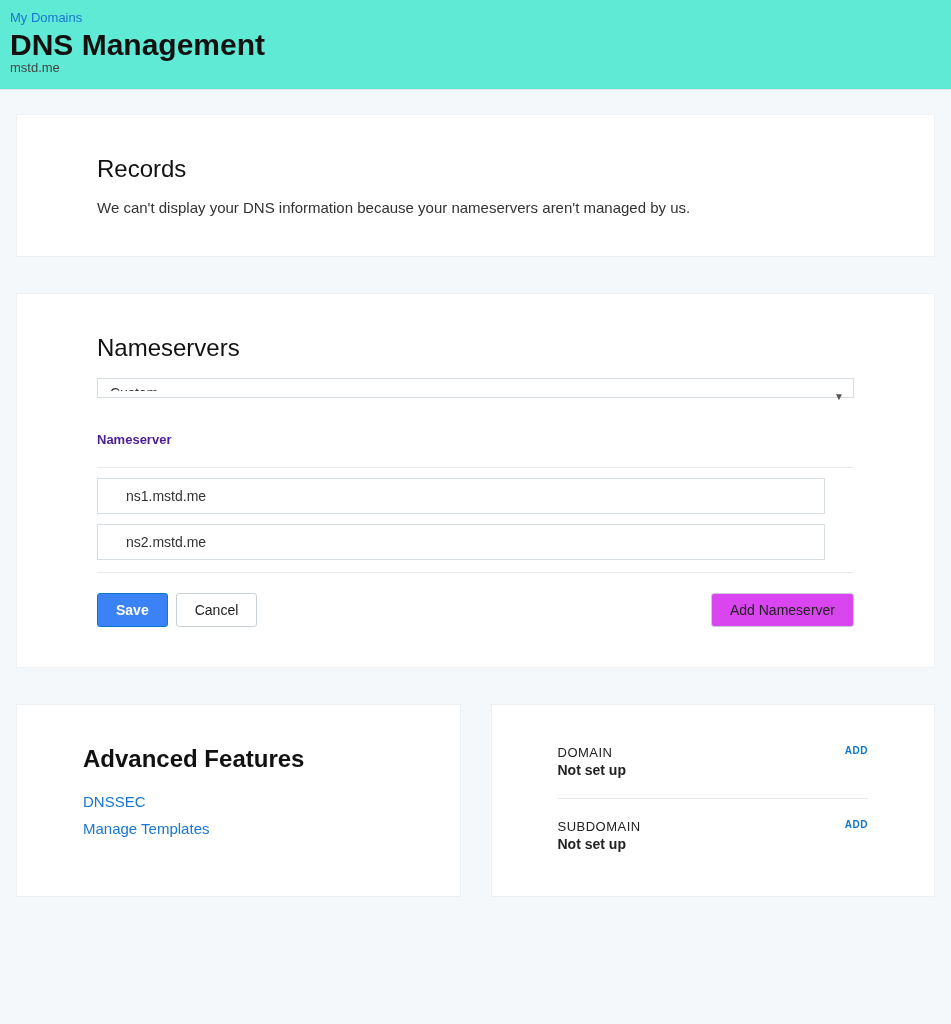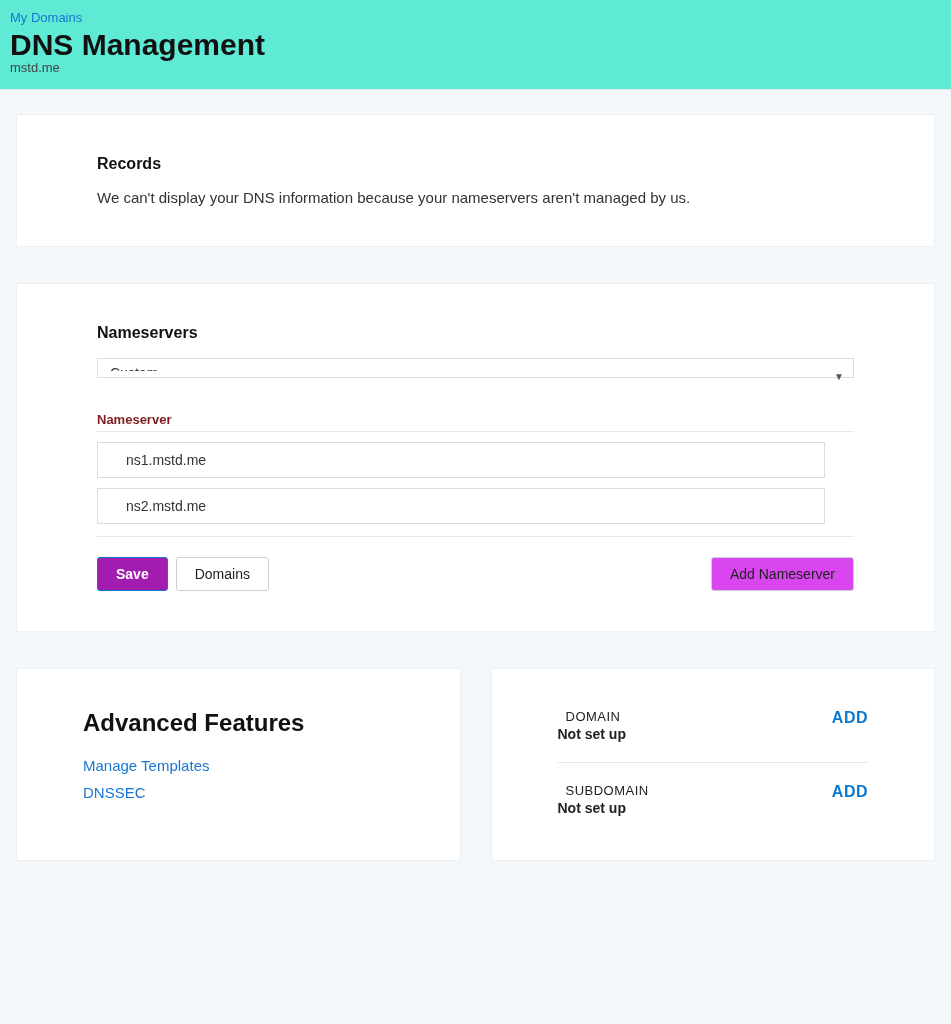--- a/index.html
+++ b/index.html
@@ -35,23 +35,23 @@
   .content {
     padding: 24px 16px 20px 16px;
   }
   .card {
     background: #fff;
     border: 1px solid #edf1f4;
     padding: 40px 80px 40px 80px;
     margin-bottom: 36px;
   }
   .card h2 {
-    font-size: 16px;
+    font-size: 24px;
     margin: 0 0 16px 0;
-    font-weight: 700;
+    font-weight: 400;
   }
   .muted-msg {
     font-size: 15px;
     color: #333;
   }
   .field-group-label {
     font-weight: 700;
     font-size: 14px;
     margin: 18px 0 8px 0;
     color: #111;
@@ -75,23 +75,23 @@
     right: 10px;
     top: 13px;
     font-size: 10px;
     color: #555;
     pointer-events: none;
   }
   .ns-row-header {
     font-weight: 700;
     font-size: 13px;
     margin-top: 30px;
-    padding-bottom: 4px;
+    padding-bottom: 20px;
     border-bottom: 1px solid #e5e9ec;
-    color: #7f1d1d;
+    color: #4c1d95;
   }
   .ns-input {
     width: 728px;
     height: 36px;
     margin-top: 10px;
     padding: 6px 28px;
     border: 1px solid #d6dde3;
     font-size: 14px;
     color: #333;
   }
@@ -106,21 +106,21 @@
   }
   .btn {
     height: 34px;
     padding: 0 18px;
     font-size: 14px;
     border-radius: 3px;
     cursor: pointer;
     font-weight: 500;
   }
   .btn-primary {
-    background: #a21caf;
+    background: #3b82f6;
     color: #fff;
     border: 1px solid #0b78d0;
     font-weight: 600;
     margin-right: 8px;
   }
   .btn-secondary {
     background: #fff;
     color: #222;
     border: 1px solid #c9d0d6;
   }
@@ -164,32 +164,31 @@
   .fwd-row:last-child {
     border-bottom: none;
     margin-bottom: 0;
     padding-bottom: 0;
   }
   .fwd-label {
     font-size: 13px;
     font-weight: 400;
     color: #222;
     letter-spacing: 0.5px;
-    margin-left: 8px;
   }
   .fwd-status {
     font-size: 14px;
     color: #222;
     margin-top: 2px;
     font-weight: bold;
   }
   .fwd-add {
     color: #0b78d0;
     font-weight: 700;
-    font-size: 16px;
+    font-size: 10px;
     letter-spacing: 0.5px;
     cursor: pointer;
   }
 </style>
 </head>
 <body>
 
 <div class="header">
   <a class="breadcrumb">My Domains</a>
   <div class="page-title">DNS Management</div>
@@ -212,31 +211,31 @@
       <span class="select-caret">▼</span>
     </div>
 
     <div class="ns-row-header">Nameserver</div>
     <input class="ns-input" type="text" value="ns1.mstd.me" style="">
     <input class="ns-input" type="text" value="ns2.mstd.me" style="">
     <div class="ns-bottom-line"></div>
 
     <div class="btn-row">
       <button class="btn btn-primary">Save</button>
-      <button class="btn btn-secondary">Domains</button>
+      <button class="btn btn-secondary">Cancel</button>
       <button class="btn btn-outline-right">Add Nameserver</button>
     </div>
   </div>
 
   <div class="two-col">
     <div class="half-card">
       <h2>Advanced Features</h2>
       <div class="link-list">
+        <a>DNSSEC</a>
         <a>Manage Templates</a>
-        <a>DNSSEC</a>
       </div>
     </div>
 
     <div class="half-card">
 
       <div class="fwd-row">
         <div>
           <div class="fwd-label">DOMAIN</div>
           <div class="fwd-status">Not set up</div>
         </div>

